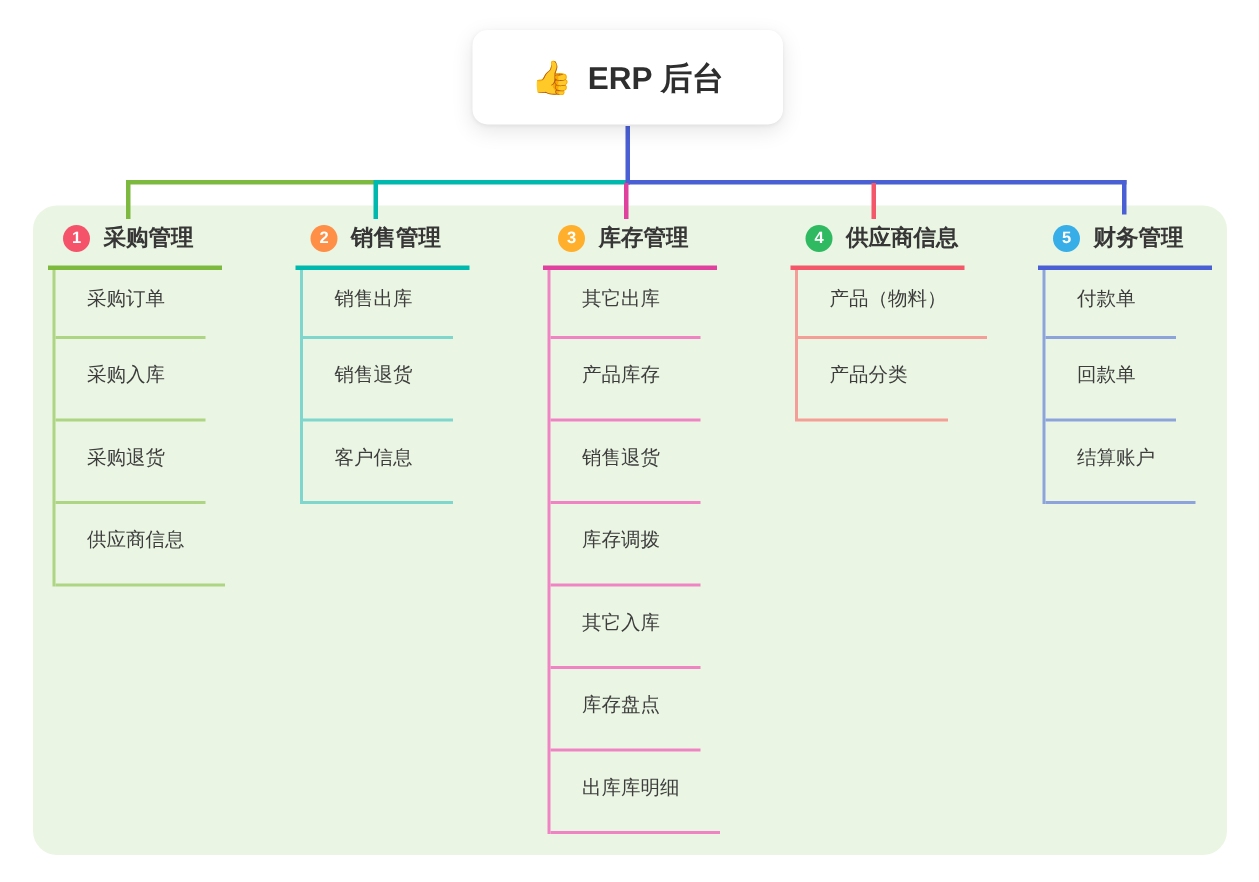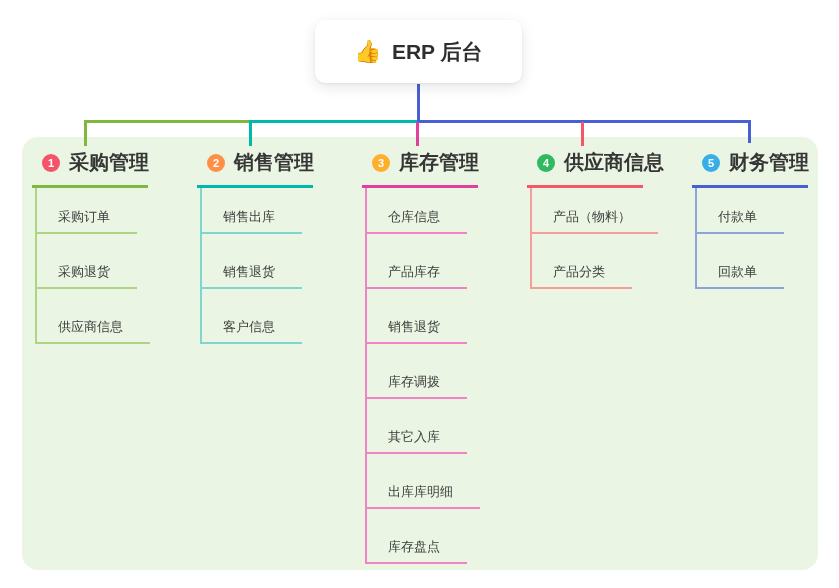--- a/index.html
+++ b/index.html
@@ -31,27 +31,27 @@
   .branch-header {
     display:flex; align-items:center; gap:9px;
     padding:0 0 9px 10px; border-bottom:3px solid var(--line);
     cursor:pointer;
   }
   .badge {
     width:18px; height:18px; border-radius:50%; background:var(--badge);
     color:#ffffff; font-size:11px; font-weight:bold;
     display:flex; align-items:center; justify-content:center; flex:0 0 auto;
   }
-  .branch-label { font-size:20px; font-weight:600; color:#363636; white-space:nowrap; }
+  .branch-label { font-size:15px; font-weight:600; color:#363636; white-space:nowrap; }
   .children {
     margin-left:3px; border-left:2px solid var(--child);
     display:flex; flex-direction:column; align-items:flex-start;
   }
   .child {
-    height:55px; display:flex; align-items:flex-end;
+    height:55px; display:flex; align-items:center;
     border-bottom:2px solid var(--child);
     padding:0 27px 6px 21px; white-space:nowrap; cursor:pointer;
   }
   .child:first-child { height:46px; }
   .child span { font-size:13px; color:#3d3d3d; }
 </style>
 </head>
 <body>
 
 <div class="canvas">
@@ -76,20 +76,23 @@
   <div class="branch" style="left: 32px; --line: #7cb93e; --child: #aed583; --badge: #f4536a;">
     <div class="branch-header">
       <span class="badge">1</span>
       <span class="branch-label">采购管理</span>
     </div>
     <div class="children">
       <div class="child">
           <span>采购订单</span>
         </div>
       <div class="child">
+          <span>采购入库</span>
+        </div>
+      <div class="child">
           <span>采购退货</span>
         </div>
       <div class="child">
           <span>供应商信息</span>
         </div>
     </div>
   </div>
 
   <div class="branch" style="left: 197px; --line: #00b8ae; --child: #7ed6cd; --badge: #ff8e47;">
     <div class="branch-header">
@@ -109,39 +112,39 @@
     </div>
   </div>
 
   <div class="branch" style="left: 362px; --line: #e0409e; --child: #f083c3; --badge: #ffaf2b;">
     <div class="branch-header">
       <span class="badge">3</span>
       <span class="branch-label">库存管理</span>
     </div>
     <div class="children">
       <div class="child">
-          <span>仓库信息</span>
+          <span>其它出库</span>
         </div>
       <div class="child">
           <span>产品库存</span>
         </div>
       <div class="child">
           <span>销售退货</span>
         </div>
       <div class="child">
           <span>库存调拨</span>
         </div>
       <div class="child">
           <span>其它入库</span>
         </div>
       <div class="child">
-          <span>出库库明细</span>
+          <span>库存盘点</span>
         </div>
       <div class="child">
-          <span>库存盘点</span>
+          <span>出库库明细</span>
         </div>
     </div>
   </div>
 
   <div class="branch" style="left: 527px; --line: #f4566a; --child: #f59e98; --badge: #2fb960;">
     <div class="branch-header">
       <span class="badge">4</span>
       <span class="branch-label">供应商信息</span>
     </div>
     <div class="children">
@@ -159,16 +162,19 @@
       <span class="badge">5</span>
       <span class="branch-label">财务管理</span>
     </div>
     <div class="children">
       <div class="child">
           <span>付款单</span>
         </div>
       <div class="child">
           <span>回款单</span>
         </div>
+      <div class="child">
+          <span>结算账户</span>
+        </div>
     </div>
   </div>
 
 </div>
 
 </body></html>

